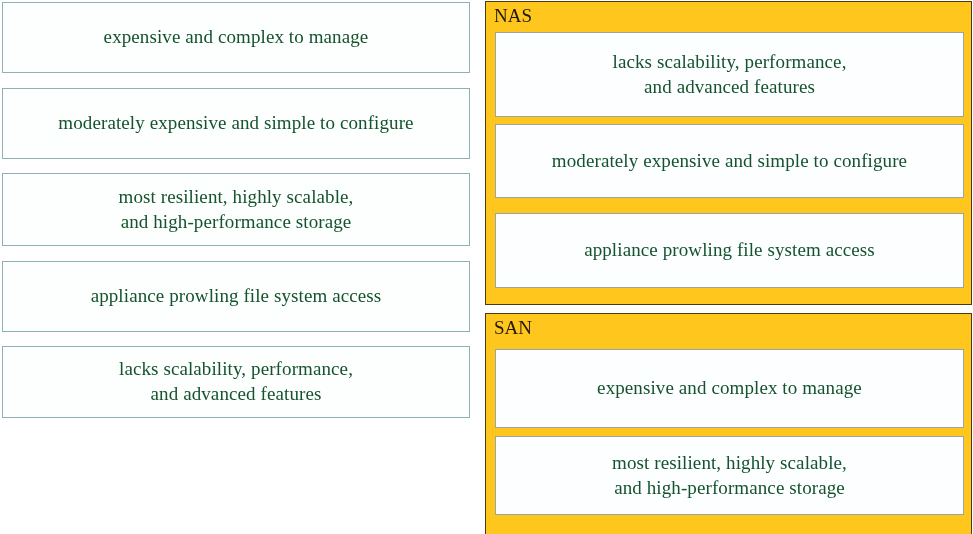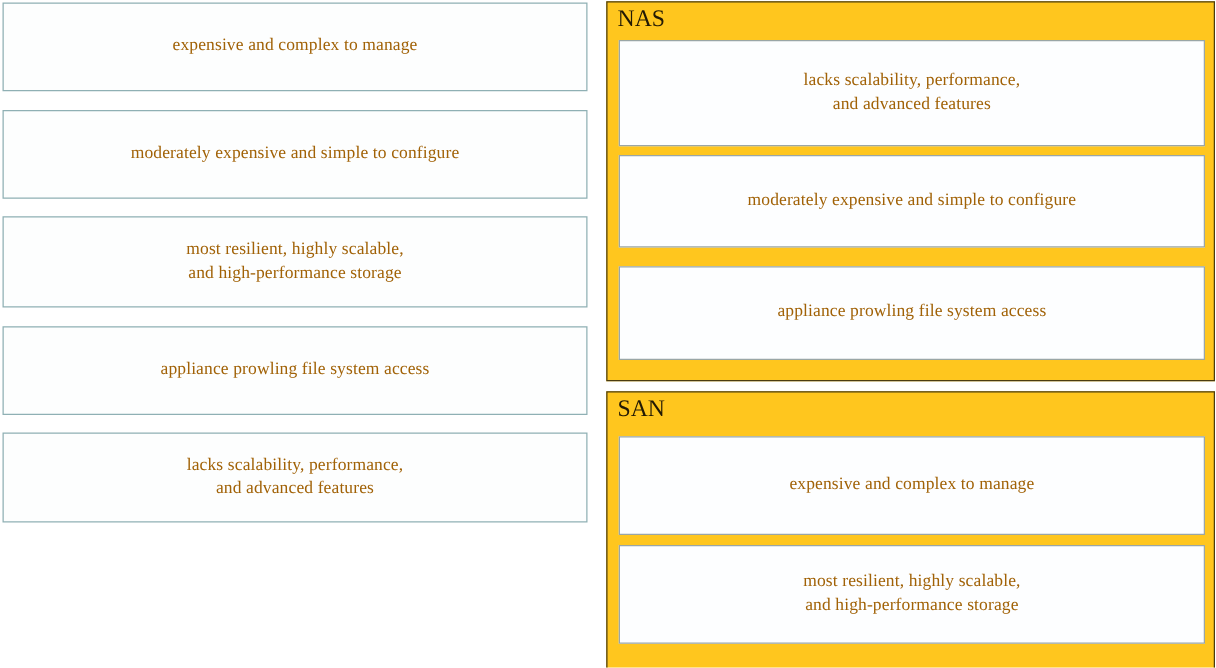--- a/index.html
+++ b/index.html
@@ -21,23 +21,23 @@
     position: absolute;
     box-sizing: border-box;
     background: #fdfefe;
     border: 1px solid #8fb0b4;
     display: flex;
     align-items: center;
     justify-content: center;
     text-align: center;
   }
   .opt-card .card-text {
-    font-size: 14px;
+    font-size: 19px;
     line-height: 1.30;
-    color: #a16207;
+    color: #14532d;
     letter-spacing: 0.1px;
     padding: 0 8px;
     white-space: pre-line;
   }
 
   
   #source-list {
     position: absolute;
     left: 0;
     top: 0;

